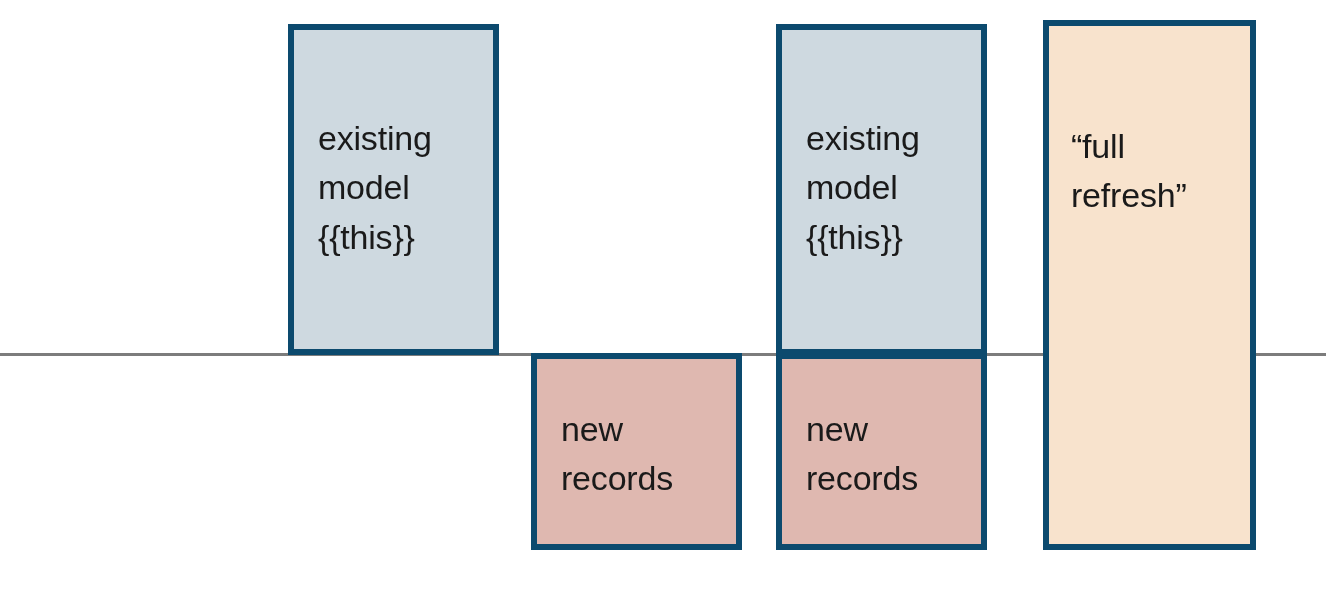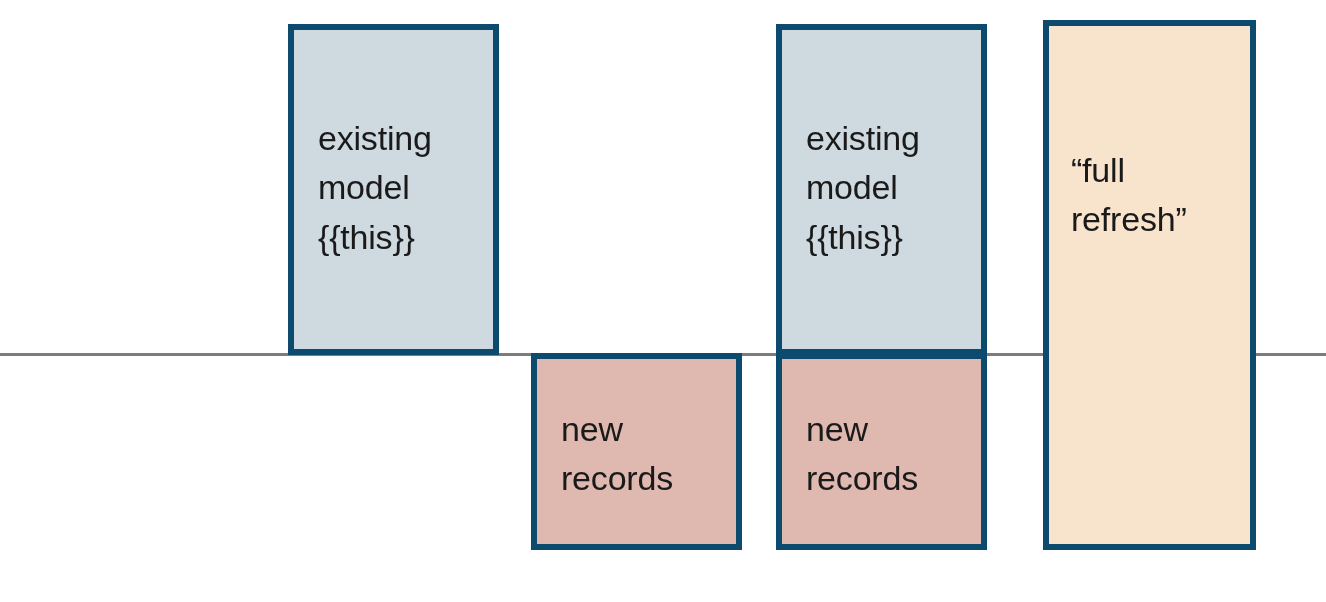--- a/index.html
+++ b/index.html
@@ -83,21 +83,21 @@
     z-index: 3;
   }
   #box-new-records-2 .label { padding-top: 46px; }
 
   #box-full-refresh {
     left: 1043px; top: 20px; width: 213px; height: 530px;
     background: #f8e3cd;
     align-items: flex-start;
     z-index: 3;
   }
-  #box-full-refresh .label { padding-top: 120px; padding-left: 22px; }
+  #box-full-refresh .label { padding-top: 96px; padding-left: 22px; }
 </style>
 </head>
 <body>
 
 <div id="canvas">
 
   <div class="axis-line"></div>
 
 
   <div class="box" id="box-existing-model-1">

